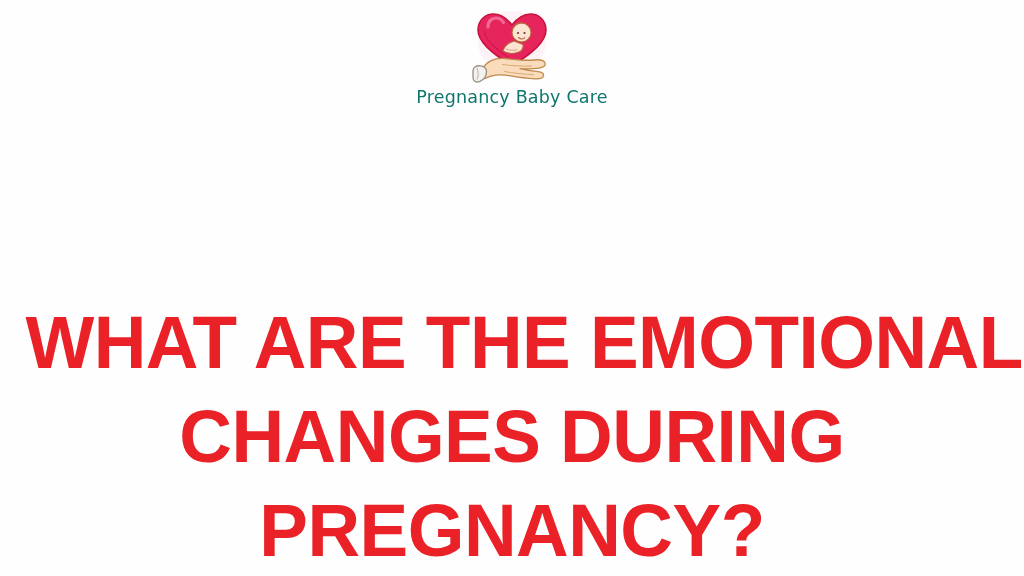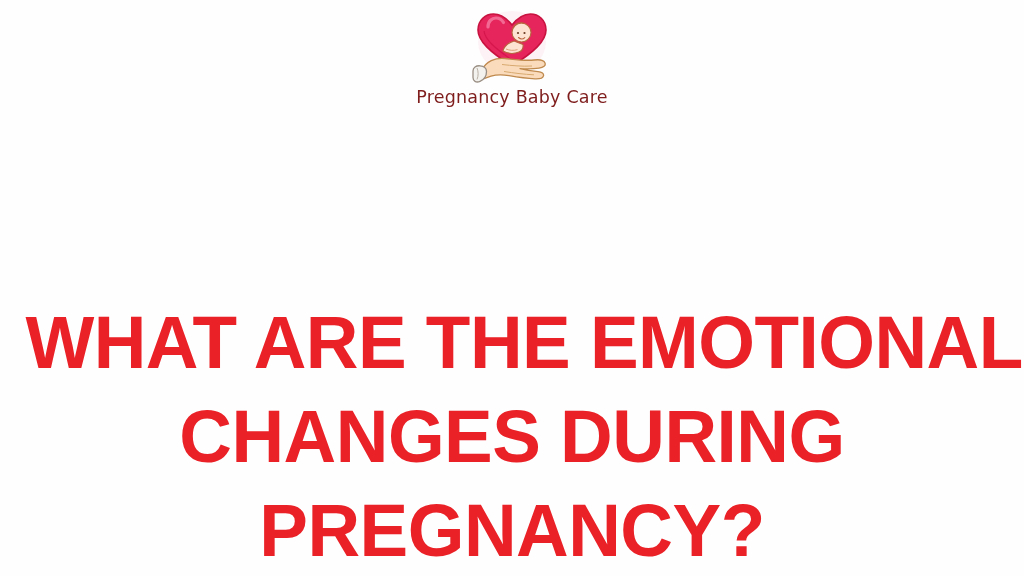--- a/index.html
+++ b/index.html
@@ -40,21 +40,21 @@
     height: 82px;
     display: block;
   }
 
   .brand-name {
     margin-top: -1px;
     font-family: "DejaVu Sans", sans-serif;
     font-size: 17.5px;
     font-weight: 400;
     letter-spacing: 0.2px;
-    color: #7f1d1d;
+    color: #0f766e;
     white-space: nowrap;
     line-height: 1;
   }
 
   
   .headline {
     position: absolute;
     top: 246px;
     left: 0;
     right: 0;

